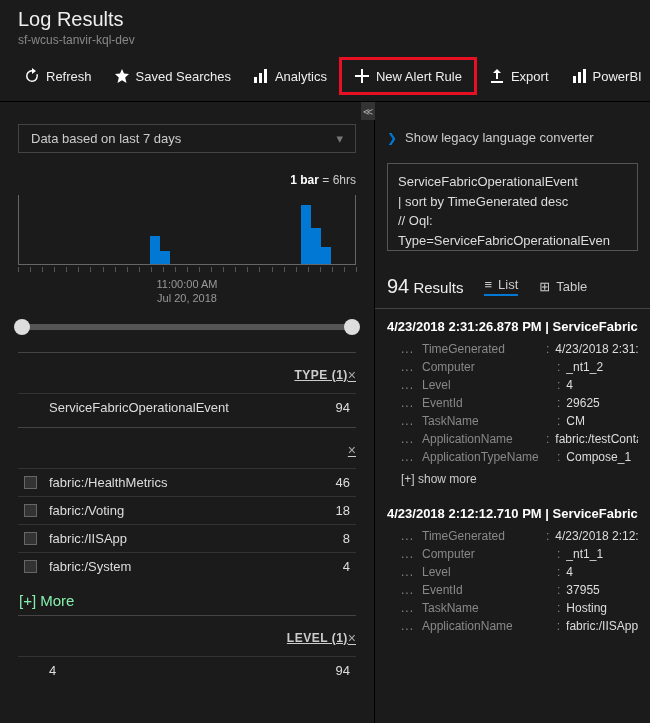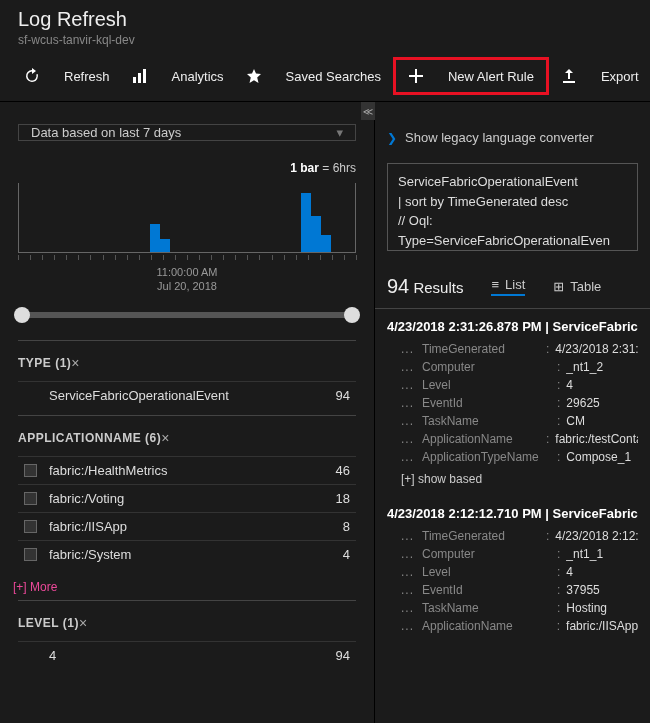--- a/index.html
+++ b/index.html
@@ -3,107 +3,107 @@
 <meta charset="utf-8">
 <style>
   * { box-sizing: border-box; margin: 0; padding: 0; font-family: "Segoe UI", Arial, sans-serif; }
   body { background: #1b1b1b; color: #ccc; width: 650px; height: 723px; overflow: hidden; font-size: 13px; }
   
   .header { padding: 8px 18px 4px; }
   .title { font-size: 20px; font-weight: 300; color: #eee; }
   .subtitle { font-size: 12px; color: #888; margin-top: 2px; }
   
   .toolbar { display: flex; align-items: center; padding: 10px 14px; gap: 2px; border-bottom: 1px solid #000; }
-  .tb-btn { display: flex; align-items: center; gap: 24px; padding: 6px 10px; color: #eee; cursor: pointer; font-size: 13px; white-space: nowrap; }
+  .tb-btn { display: flex; align-items: center; gap: 6px; padding: 6px 10px; color: #eee; cursor: pointer; font-size: 13px; white-space: nowrap; }
   .tb-btn.highlighted { border: 3px solid #e81123; padding: 8px 12px; margin: -4px 0; }
   .tb-icon { width: 16px; height: 16px; display: inline-flex; align-items: center; justify-content: center; fill: #fff; }
   
   .main { display: flex; height: calc(100% - 90px); }
   .left { width: 375px; background: #1b1b1b; position: relative; border-right: 1px solid #000; }
   .collapse-tab { position: absolute; right: -1px; top: 0; width: 14px; height: 18px; background: #333; color: #aaa; display: flex; align-items: center; justify-content: center; font-size: 10px; cursor: pointer; }
   .right { flex: 1; background: #1b1b1b; padding: 0; overflow: hidden; }
   
-  .data-dropdown { margin: 22px 18px 10px; border: 1px solid #444; padding: 0 12px; color: #ccc; display: flex; justify-content: space-between; align-items: center; cursor: pointer; gap: 42px; }
+  .data-dropdown { margin: 22px 18px 10px; border: 1px solid #444; padding: 6px 12px; color: #ccc; display: flex; justify-content: space-between; align-items: center; cursor: pointer; gap: 42px; }
   
   .chart-area { padding: 10px 18px 0; }
   .chart-legend { text-align: right; font-size: 12px; color: #ccc; margin-bottom: 8px; }
   .chart-legend strong { color: #fff; margin-left: 38px; }
   .bar-chart { position: relative; height: 70px; border-bottom: 1px solid #666; border-left: 1px solid #666; border-right: 1px solid #666; margin-bottom: 2px; }
   .bar { position: absolute; bottom: 0; width: 10px; background: #0078d4; }
   .tick-marks { position: relative; height: 6px; }
   .tick { position: absolute; width: 1px; height: 5px; background: #555; top: 0; }
   .axis-label { text-align: center; font-size: 11px; color: #999; margin-top: 4px; line-height: 1.3; }
   
   .slider { position: relative; margin: 18px 18px 22px; height: 6px; background: #555; border-radius: 3px; }
   .slider-handle { position: absolute; width: 16px; height: 16px; background: #ddd; border-radius: 50%; top: -5px; cursor: pointer; }
   
   .facet { margin: 0 18px; border-top: 1px solid #444; padding: 14px 0 6px; }
-  .facet-header { display: flex; justify-content: flex-start; align-items: center; margin-bottom: 10px; }
+  .facet-header { display: flex; justify-content: flex-end; align-items: center; margin-bottom: 10px; text-decoration: underline; }
   .facet-title { font-size: 12px; color: #ccc; font-weight: 600; letter-spacing: 0.5px; }
   .facet-close { color: #aaa; font-size: 14px; cursor: pointer; }
   .facet-row { display: flex; align-items: center; padding: 6px 0; border-top: 1px solid #333; }
   .facet-cb { width: 13px; height: 13px; border: 1px solid #666; background: #333; margin-right: 12px; margin-left: 6px; cursor: pointer; }
   .facet-label { flex: 1; color: #ddd; font-size: 13px; }
   .facet-count { color: #ddd; font-size: 13px; margin-right: 6px; }
-  .more-link { margin: 6px 13px; font-size: 12px; color: #ec4899; cursor: pointer; }
+  .more-link { margin: 6px 19px; font-size: 15px; color: #86efac; cursor: pointer; }
   
   .converter-link { display: flex; align-items: center; gap: 8px; padding: 28px 12px 18px; color: #ccc; cursor: pointer; font-size: 13px; }
   .converter-link .chev { color: #0078d4; font-size: 12px; }
   
   .query-box { margin: 0 12px 18px; border: 1px solid #555; padding: 8px 10px; color: #ddd; font-size: 13px; line-height: 1.5; height: 88px; overflow: hidden; }
   
-  .results-bar { display: flex; align-items: center; gap: 28px; padding: 6px 12px 10px; border-bottom: 1px solid #444; }
+  .results-bar { display: flex; align-items: center; gap: 21px; padding: 6px 12px 10px; border-bottom: 1px solid #444; }
   .results-count { font-size: 15px; color: #eee; }
   .results-count strong { font-size: 20px; font-weight: 400; }
   .view-toggle { display: flex; align-items: center; gap: 6px; color: #ccc; cursor: pointer; font-size: 13px; }
   .view-toggle.active { border-bottom: 2px solid #0078d4; padding-bottom: 2px; }
   
   .result-item { padding: 10px 12px 6px; }
   .result-head { font-size: 13px; color: #fff; font-weight: 600; margin-bottom: 6px; white-space: nowrap; overflow: hidden; }
   .kv-row { display: flex; align-items: center; font-size: 12px; padding: 2px 0; }
   .kv-dots { color: #888; margin: 0 8px 0 14px; letter-spacing: 1px; }
   .kv-key { color: #888; width: 135px; }
   .kv-sep { color: #888; margin-right: 6px; }
   .kv-val { color: #ddd; white-space: nowrap; overflow: hidden; }
   .show-more { color: #ccc; font-size: 12px; margin: 6px 0 4px 14px; cursor: pointer; }
 </style>
 </head>
 <body>
 
 <div class="header">
-  <div class="title">Log Refresh</div>
+  <div class="title">Log Results</div>
   <div class="subtitle">sf-wcus-tanvir-kql-dev</div>
 </div>
 
 <div class="toolbar">
   <div class="tb-btn">
     <span class="tb-icon">
         <svg viewBox="0 0 16 16">
           <path d="M8 2a6 6 0 1 0 5.7 4.1l-1.4.5A4.5 4.5 0 1 1 8 3.5V6l4-3-4-3v2z"></path>
         </svg>
       </span>
     <span>Refresh</span>
+  </div>
+  <div class="tb-btn">
+    <span class="tb-icon">
+        <svg viewBox="0 0 16 16">
+          <path d="M8 1l2 4.5 5 .5-3.8 3.4L12.5 15 8 12.3 3.5 15l1.3-5.6L1 6l5-.5z"></path>
+        </svg>
+      </span>
+    <span>Saved Searches</span>
   </div>
   <div class="tb-btn">
     <span class="tb-icon">
         <svg viewBox="0 0 16 16">
           <rect x="1" y="9" width="3" height="6"></rect>
           <rect x="6" y="5" width="3" height="10"></rect>
           <rect x="11" y="1" width="3" height="14"></rect>
         </svg>
       </span>
     <span>Analytics</span>
-  </div>
-  <div class="tb-btn">
-    <span class="tb-icon">
-        <svg viewBox="0 0 16 16">
-          <path d="M8 1l2 4.5 5 .5-3.8 3.4L12.5 15 8 12.3 3.5 15l1.3-5.6L1 6l5-.5z"></path>
-        </svg>
-      </span>
-    <span>Saved Searches</span>
   </div>
   <div class="tb-btn highlighted">
     <span class="tb-icon">
         <svg viewBox="0 0 16 16">
           <path d="M7 1h2v6h6v2H9v6H7V9H1V7h6z"></path>
         </svg>
       </span>
     <span>New Alert Rule</span>
   </div>
   <div class="tb-btn">
@@ -197,21 +197,20 @@
             <div class="facet-close">×</div>
           </div>
           <div class="facet-row">
             <div style="width: 31px;"></div>
             <div class="facet-label">ServiceFabricOperationalEvent</div>
             <div class="facet-count">94</div>
           </div>
         </div>
         <div class="facet">
           <div class="facet-header">
-            <div class="facet-title">APPLICATIONNAME  (6)</div>
             <div class="facet-close">×</div>
           </div>
           <div class="facet-row">
             <div class="facet-cb"></div>
             <div class="facet-label">fabric:/HealthMetrics</div>
             <div class="facet-count">46</div>
           </div>
           <div class="facet-row">
             <div class="facet-cb"></div>
             <div class="facet-label">fabric:/Voting</div>
@@ -307,21 +306,21 @@
             <span class="kv-key">ApplicationName</span>
             <span class="kv-sep">:</span>
             <span class="kv-val">fabric:/testContai</span>
           </div>
           <div class="kv-row">
             <span class="kv-dots">...</span>
             <span class="kv-key">ApplicationTypeName</span>
             <span class="kv-sep">:</span>
             <span class="kv-val">Compose_1</span>
           </div>
-          <div class="show-more">[+] show based</div>
+          <div class="show-more">[+] show more</div>
         </div>
         <div class="result-item">
           <div class="result-head">4/23/2018 2:12:12.710 PM | ServiceFabricO</div>
           <div class="kv-row">
             <span class="kv-dots">...</span>
             <span class="kv-key">TimeGenerated</span>
             <span class="kv-sep">:</span>
             <span class="kv-val">4/23/2018 2:12:1</span>
           </div>
           <div class="kv-row">

